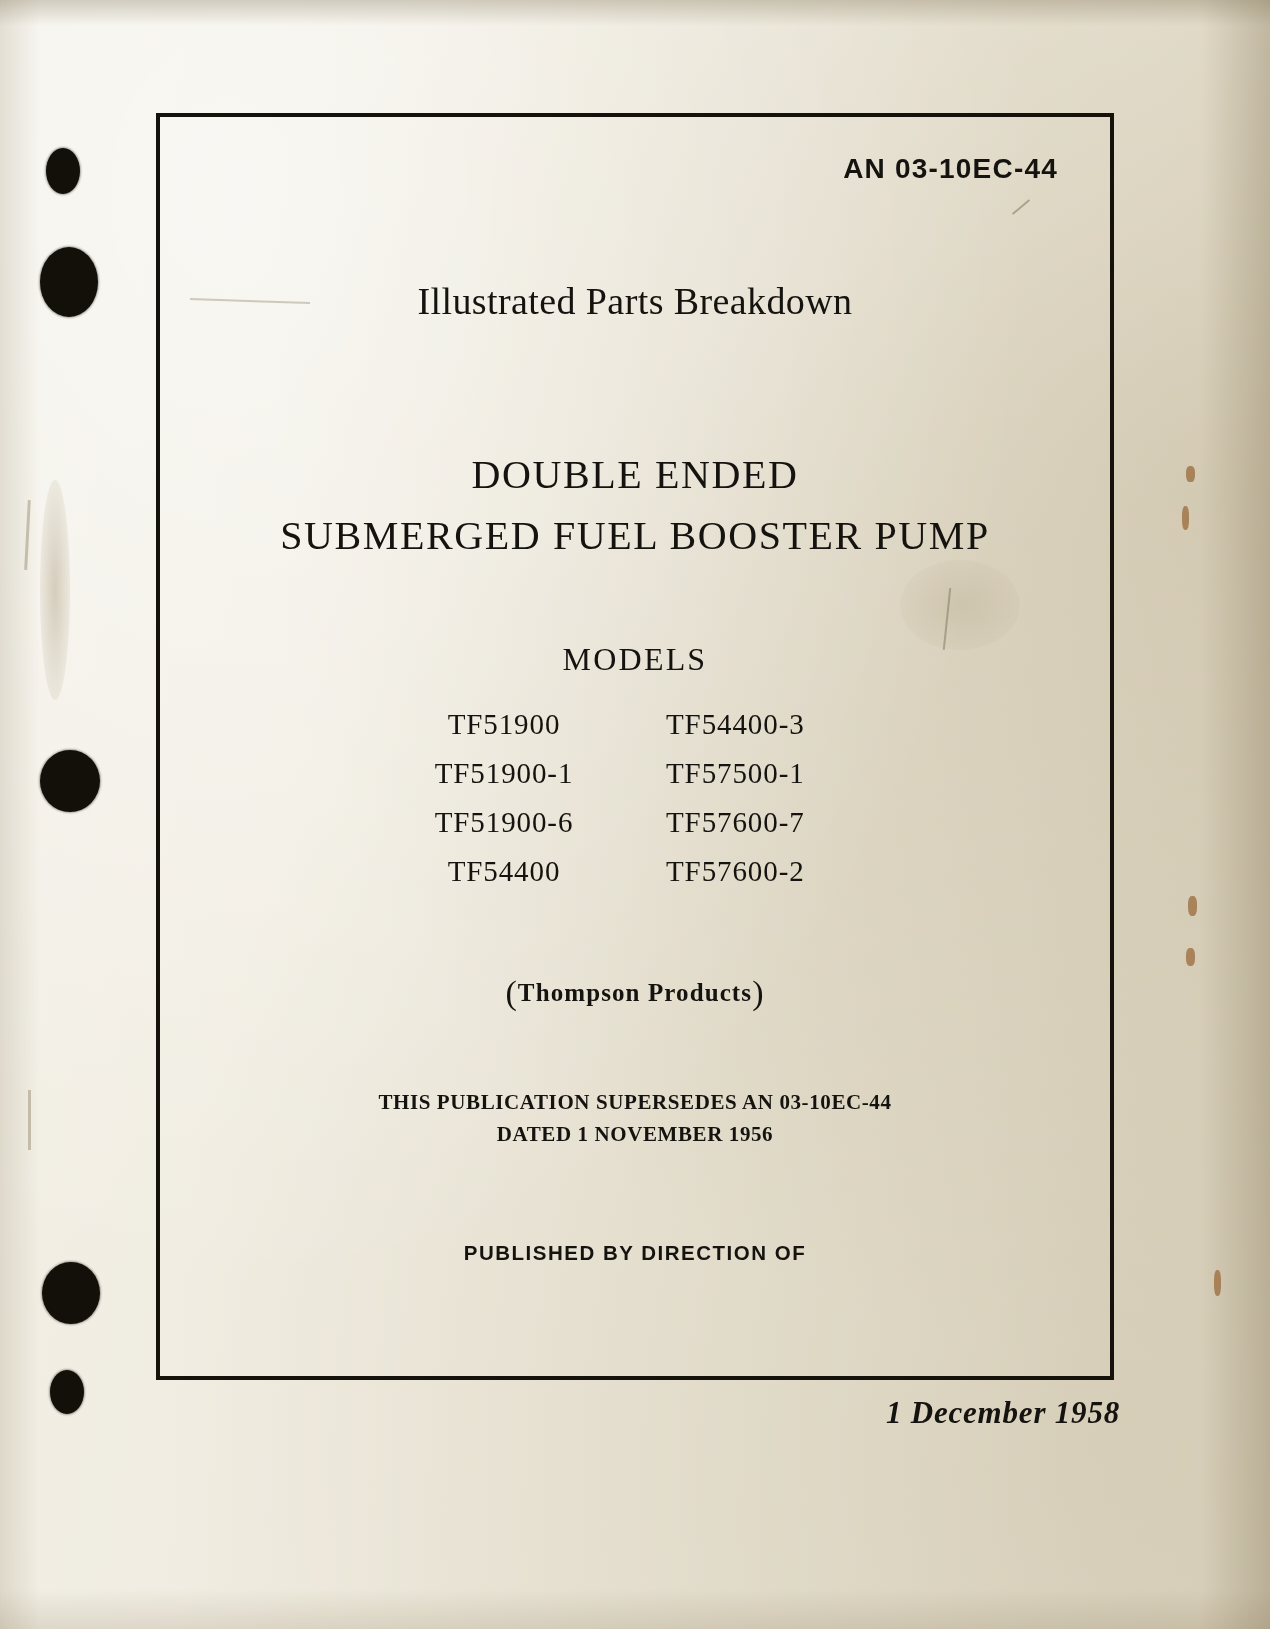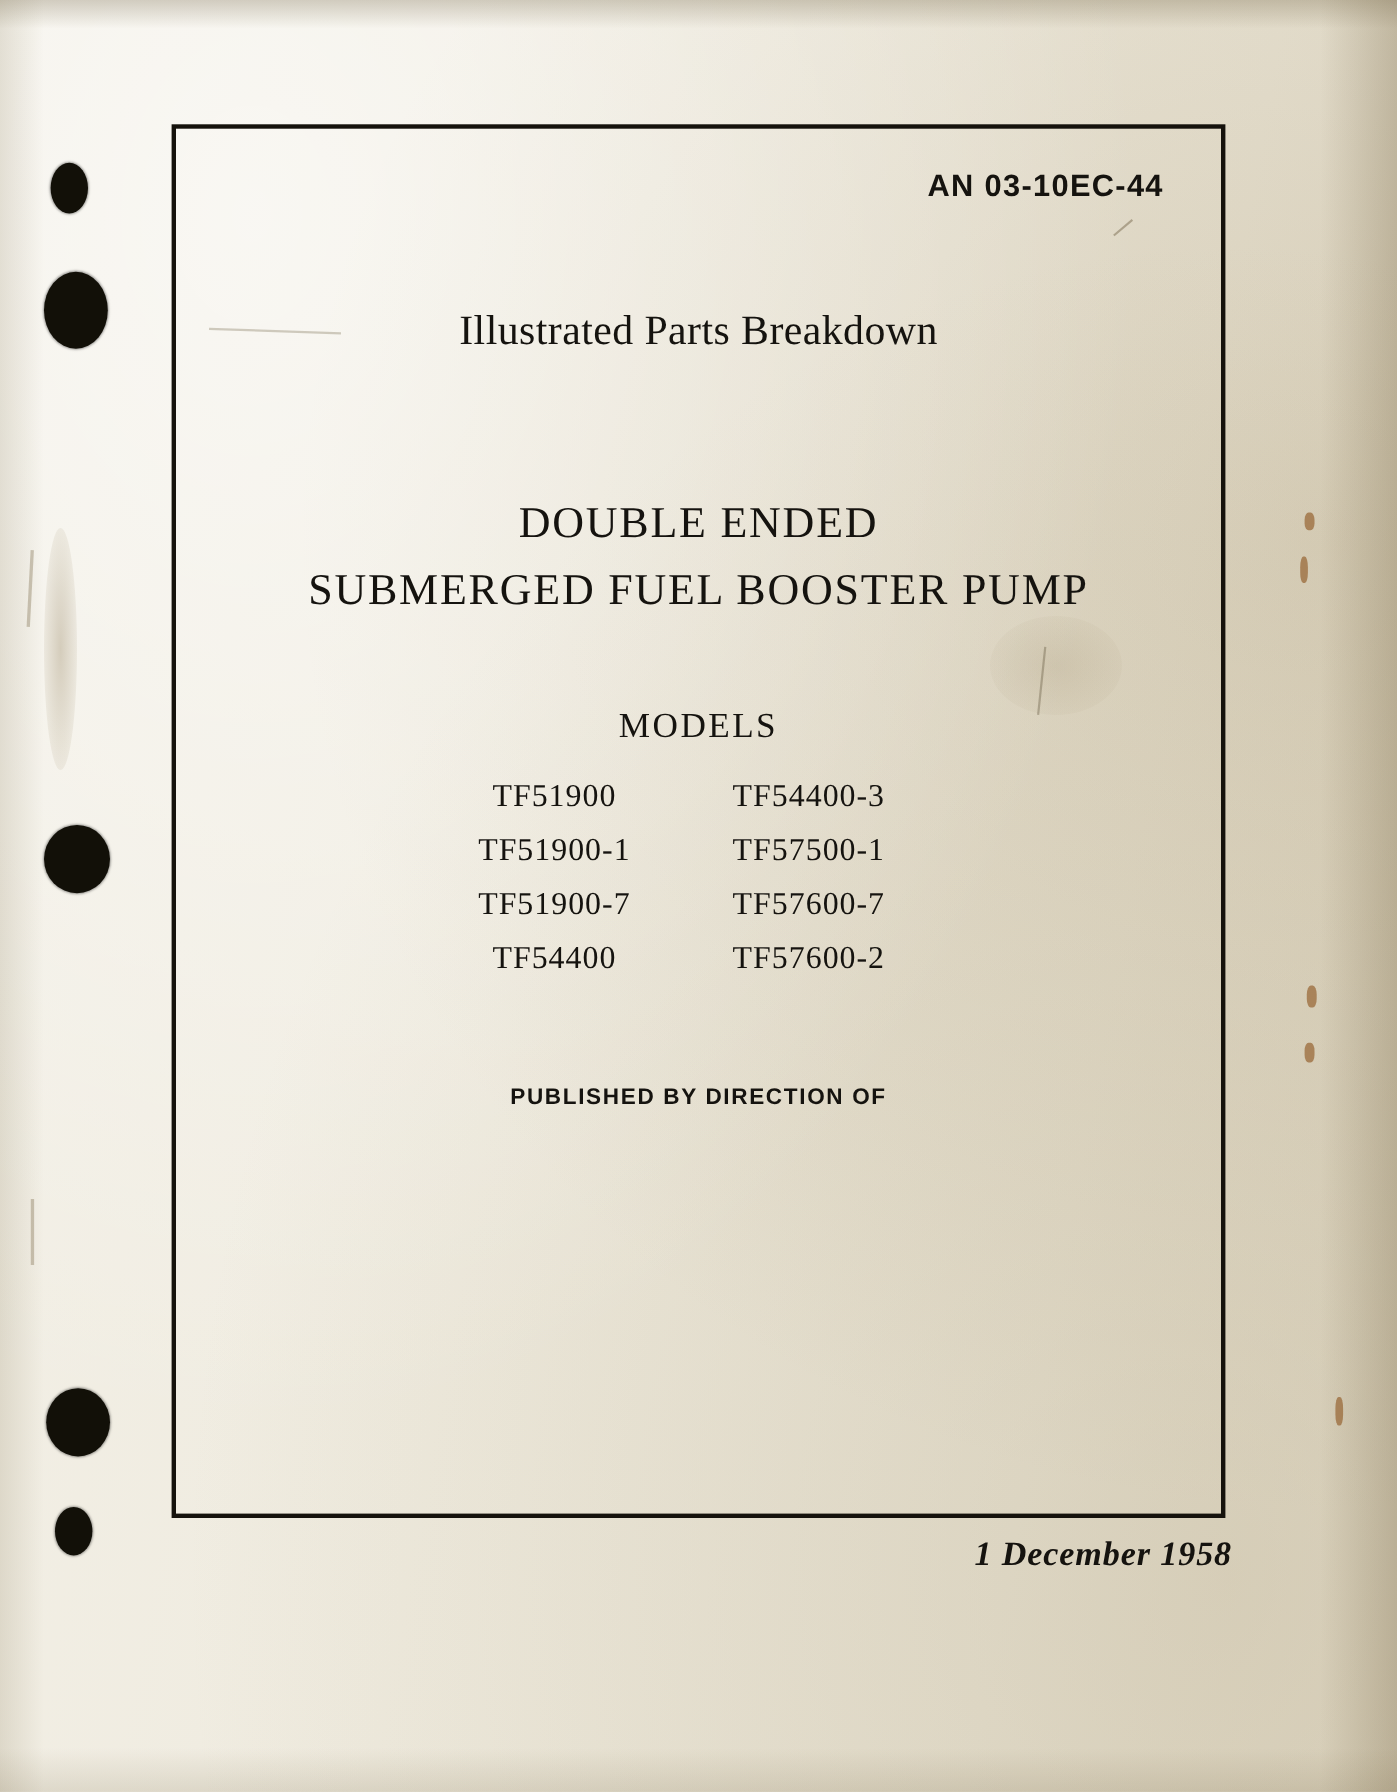--- a/index.html
+++ b/index.html
@@ -238,31 +238,38 @@
     <tbody>
       <tr>
         <td class="col-left">TF51900</td>
         <td class="col-right">TF54400-3</td>
       </tr>
       <tr>
         <td class="col-left">TF51900-1</td>
         <td class="col-right">TF57500-1</td>
       </tr>
       <tr>
-        <td class="col-left">TF51900-7</td>
+        <td class="col-left">TF51900-6</td>
         <td class="col-right">TF57600-7</td>
       </tr>
       <tr>
         <td class="col-left">TF54400</td>
         <td class="col-right">TF57600-2</td>
       </tr>
     </tbody>
   </table>
 
-
+  <div class="maker">
+    <span class="paren">(</span><span>Thompson Products</span><span class="paren">)</span>
+  </div>
+
+  <div class="supersedes">
+    <span>THIS PUBLICATION SUPERSEDES AN 03-10EC-44</span>
+    <span>DATED 1 NOVEMBER 1956</span>
+  </div>
 
   <div class="published">
     <span>PUBLISHED BY DIRECTION OF</span>
   </div>
 
 </div>
 
 <div class="doc-date">1 December 1958</div>
 
 </body></html>

